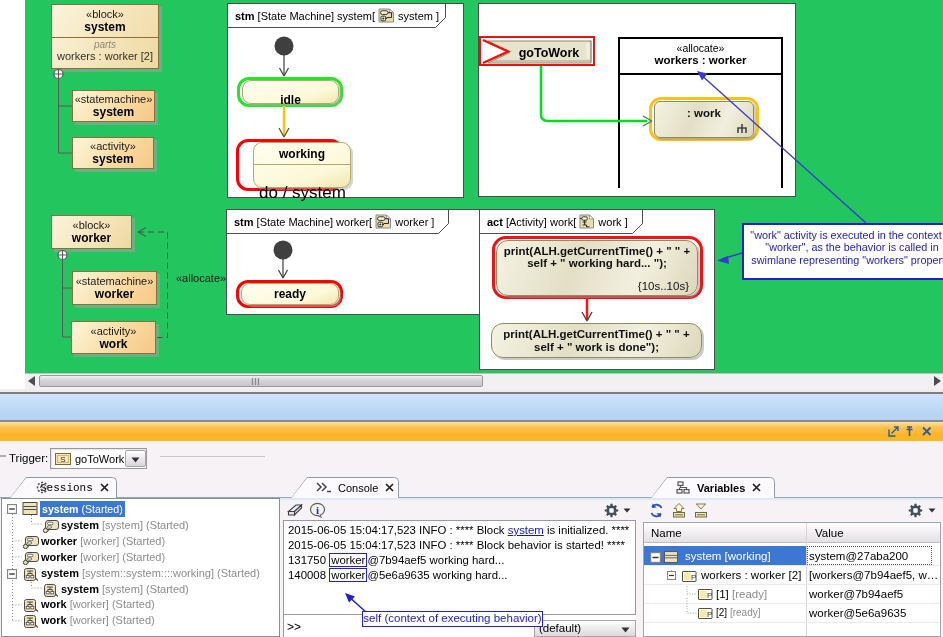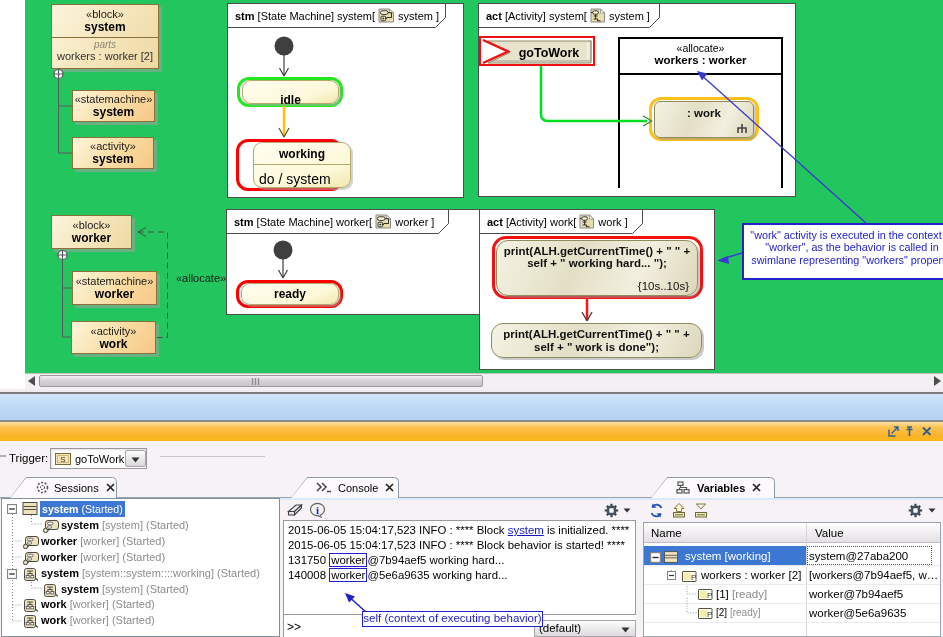--- a/index.html
+++ b/index.html
@@ -112,21 +112,21 @@
             <circle cx="5.3" cy="10.5" r="1.1" fill="#333"></circle>
             <path d="M7.6 10.5 H9" stroke="#333" stroke-width="1"></path>
           </svg> system ]</div>
 
       <div class="hl" style="left:9px;top:73px;width:106px;height:30px;border-color:#22e822;"></div>
       <div class="state" style="left:14px;top:76px;width:97px;height:24px;padding-top:12px;">idle</div>
 
       <div class="hl" style="left:8px;top:135px;width:107px;height:52px;"></div>
       <div class="state" style="left:25px;top:138px;width:98px;height:46px;">
         <div style="padding-top:4px;">working</div>
-        <div style="border-top:1px solid #b4a96a;margin-top:3px;text-align:left;padding:6px 0 0 5px;font-weight:normal;font-size:14px;">do / system</div>
+        <div style="border-top:1px solid #b4a96a;margin-top:3px;text-align:left;padding:18px 0 0 5px;font-weight:normal;font-size:17px;">do / system</div>
       </div>
     </div>
 
     <div class="frame" style="left:201px;top:209px;width:273px;height:106px;">
       <div class="fhdr" style="width:222px;"><svg class="fline" width="222" height="24" viewBox="0 0 222 24">
             <path d="M0 23.5 H211.5 L221.5 13.5 V0" fill="none" stroke="#4d4d4d"></path>
           </svg><b>stm</b>&nbsp;[State Machine] worker[ <svg width="17" height="15" viewBox="0 0 17 15" style="vertical-align:-3px;">
             <path d="M1 1 H11.5 L15.5 5 V14 H1 z" fill="#e9ddad" stroke="#8a8a8a"></path>
             <path d="M11.5 1 L11.5 5 H15.5 z" fill="#fff" stroke="#8a8a8a" stroke-width="0.8"></path>
             <rect x="2.5" y="2.8" width="7.5" height="3.6" rx="1.8" fill="#f9f5d9" stroke="#333" stroke-width="1"></rect>
@@ -135,28 +135,20 @@
             <rect x="3" y="8.2" width="4.6" height="4.6" rx="1" fill="#f9f5d9" stroke="#333" stroke-width="1"></rect>
             <circle cx="5.3" cy="10.5" r="1.1" fill="#333"></circle>
             <path d="M7.6 10.5 H9" stroke="#333" stroke-width="1"></path>
           </svg> worker ]</div>
 
       <div class="hl" style="left:9px;top:70px;width:107px;height:28px;"></div>
       <div class="state" style="left:14px;top:73px;width:98px;height:22px;padding-top:3px;">ready</div>
     </div>
 
     <div class="frame" style="left:453px;top:3px;width:318px;height:194px;">
-      <div class="fhdr" style="width:181px;"><svg class="fline" width="181" height="24" viewBox="0 0 181 24">
-            <path d="M0 23.5 H170.5 L180.5 13.5 V0" fill="none" stroke="#4d4d4d"></path>
-          </svg><b>act</b>&nbsp;[Activity] system[ <svg width="16" height="15" viewBox="0 0 16 15" style="vertical-align:-3px;">
-            <path d="M1 1 H10.5 L14.5 5 V14 H1 z" fill="#e9ddad" stroke="#8a8a8a"></path>
-            <path d="M10.5 1 L10.5 5 H14.5 z" fill="#fff" stroke="#8a8a8a" stroke-width="0.8"></path>
-            <rect x="2.8" y="2.8" width="5.6" height="3.4" rx="1.6" fill="#f9f5d9" stroke="#333" stroke-width="1"></rect>
-            <path d="M0.8 4.5 H2.8 M5.6 6.2 V11 M3.6 8 H7.6 M3.6 11 H7.6 M7.6 11 V12.8 H10.5" stroke="#333" stroke-width="1.1" fill="none"></path>
-          </svg> system ]</div>
 
       <div class="abs" style="left:139px;top:33px;width:165px;height:151px;border-left:2px solid #000;border-right:2px solid #000;"></div>
       <div class="abs" style="left:139px;top:33px;width:165px;height:38px;border:2px solid #000;text-align:center;">
         <div style="font-size:10.5px;padding-top:3px;">«allocate»</div>
         <div style="font-size:11.5px;font-weight:bold;">workers : worker</div>
       </div>
 
       <div class="abs" style="left:170px;top:93px;width:110px;height:44px;border:3px solid #fcc21b;border-radius:12px;"></div>
       <div class="act-box" style="left:175px;top:96.5px;width:100px;height:37px;border-radius:6px;">
         <div style="padding-top:5px;">: work</div>
@@ -278,21 +270,21 @@
     <div class="abs" style="left:0;top:497px;width:943px;height:1px;background:#9aa5b2;"></div>
 
     <div class="tab" style="left:10px;top:477px;width:107px;">
         <svg class="tabline" width="107" height="21" viewBox="0 0 107 21">
           <path d="M0 20.8 L16 0.5 H102.5 Q106.5 0.5 106.5 4.5 V21" fill="none" stroke="#8f9aa8" stroke-width="1"></path>
         </svg>
       <svg style="position:absolute;left:26px;top:4px;" width="13" height="13" viewBox="0 0 13 13">
           <circle cx="6.5" cy="6.5" r="5" fill="none" stroke="#555" stroke-width="1.6" stroke-dasharray="2 1.6"></circle>
           <circle cx="6.5" cy="6.5" r="2" fill="none" stroke="#555" stroke-width="1.2" stroke-dasharray="1.4 1.2"></circle>
         </svg>
-      <span style="margin-left:14px;">Sessions</span>
+      <span style="font-family:Liberation Mono, monospace;">Sessions</span>
       <svg style="margin-left:7px;" width="9" height="9" viewBox="0 0 9 9">
           <path d="M1 1 L8 8 M8 1 L1 8" stroke="#222" stroke-width="1.7"></path>
         </svg>
     </div>
 
     <div class="tab" style="left:291px;top:477px;width:108px;">
         <svg class="tabline" width="108" height="21" viewBox="0 0 108 21">
           <path d="M0 20.8 L16 0.5 H103.5 Q107.5 0.5 107.5 4.5 V21" fill="none" stroke="#8f9aa8" stroke-width="1"></path>
         </svg>
       <svg style="position:absolute;left:25px;top:5px;" width="16" height="11" viewBox="0 0 16 11">

